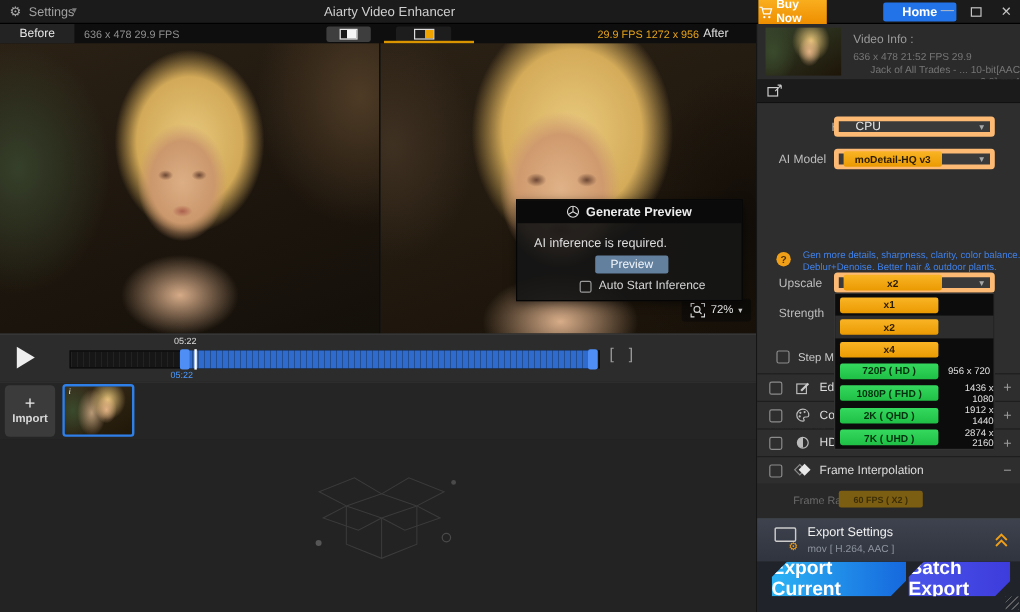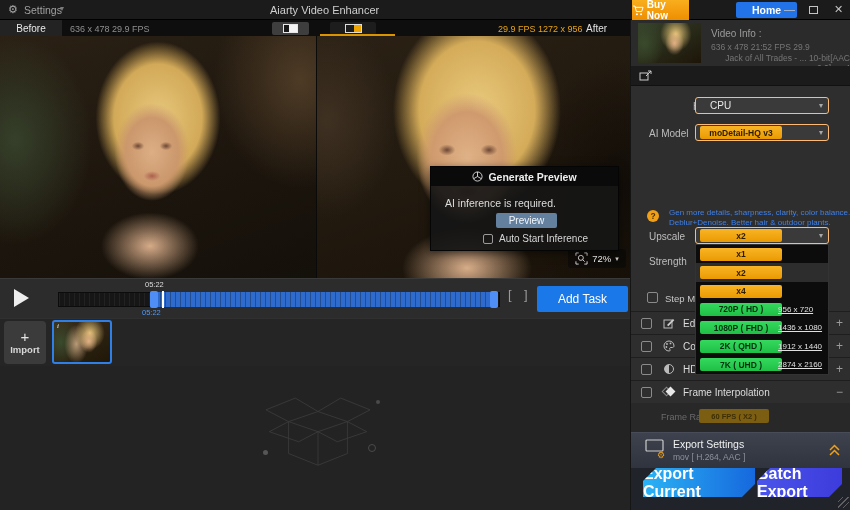--- a/index.html
+++ b/index.html
@@ -114,37 +114,37 @@
                 radial-gradient(28px 38px at 10% 50%, #3a4a2c, rgba(0,0,0,0) 70%),
                 linear-gradient(150deg,#35402a,#1d1508); }
   .vi-label { left:80px; top:8px; font-size:10px; color:#9a9a9a; }
   .vi-line1 { left:80px; top:22px; font-size:8.5px; color:#767676; }
   .vi-line2 { left:80px; top:33px; font-size:8.5px; color:#767676; }
   .md-header { left:0; top:46px; width:220px; height:20px; background:#1b1b1b; display:flex; align-items:center; border-bottom:1px solid #111; }
   .md-title { font-size:11px; font-weight:700; color:#eee; margin-left:6px;margin-top:42px; }
   .md-body { left:0; top:66px; width:220px; height:225px; background:#2e2e2e; }
 
   .rowlbl { position:absolute; left:18px; font-size:10px; color:#bdbdbd; }
-  .sel { position:absolute; left:64px; width:134px; height:17px; background:#3a3a3a; border:1px solid #fdba74; border-radius:3px; display:flex; align-items:center; }
+  .sel { position:absolute; left:64px; width:134px; height:17px; background:#3a3a3a; border:4px solid #fdba74; border-radius:3px; display:flex; align-items:center; }
   .sel .chev { position:absolute; right:5px; font-size:8px; color:#a8a8a8; }
   .sel .txt { margin-left:14px; font-size:10px; color:#e8e8e8; }
   .pill { height:13px; width:82px; border-radius:2px; display:flex; align-items:center; justify-content:center; font-size:8.5px; font-weight:700; }
   .pill.orange { background:linear-gradient(#f9b425,#ea9a02); color:#2a1c00; }
   .pill.green  { background:linear-gradient(#35d95e,#1fbf45); color:#03320f; }
   .sel .pill { margin-left:4px; }
 
   .hint-q { position:absolute; left:16px; top:124px; width:12px; height:12px; border-radius:50%; background:#f0a018; color:#4a3000; font-size:8.5px; font-weight:700; display:flex; align-items:center; justify-content:center; }
   .hint1 { position:absolute; left:38px; top:122px; font-size:8px; color:#4080e8; }
   .hint2 { position:absolute; left:38px; top:132px; font-size:8px; color:#4080e8; }
 
   .dropdown { position:absolute; left:64px; top:158px; width:134px; height:131px; background:#0c0c0c; border:1px solid #333; z-index:10; display:flex; flex-direction:column; }
   .opt { position:relative; flex:1; display:flex; align-items:center; }
   .opt.hl { background:#2d2d2d; }
   .opt .pill { margin-left:4px; }
-  .opt .res { position:absolute; left:82px; font-size:8px; color:#e0e0e0;text-decoration:underline; }
+  .opt .res { position:absolute; left:94px; font-size:8px; color:#e0e0e0; }
 
   .dim-lbl { position:absolute; font-size:9.5px; color:#c8c8c8; }
   .dim-desc { position:absolute; font-size:8px; color:#666; }
   .side-cb { position:absolute; width:11px; height:11px; border:1px solid #8b8b8b; border-radius:2px; }
 
   .feat { position:absolute; left:0; width:220px; height:23px; background:#2e2e2e; border-top:1px solid #1e1e1e; display:flex; align-items:center; }
   .feat .fcb { width:11px; height:11px; border:1px solid #8b8b8b; border-radius:2px; margin-left:10px; }
   .feat .ficon { width:14px; display:flex; justify-content:center; margin-left:10px; }
   .feat .flbl { font-size:10px; color:#dcdcdc; margin-left:7px; }
   .feat .fexp { position:absolute; right:8px; font-size:12px; color:#9a9a9a; }
@@ -244,21 +244,20 @@
     <div class="abs play-tri"></div>
     <div class="abs track"></div>
     <div class="abs selection"></div>
     <div class="abs handle" style="left:150px;"></div>
     <div class="abs playhead"></div>
     <div class="abs handle" style="left:490px;"></div>
     <span class="abs time-top">05:22</span>
     <span class="abs time-bottom">05:22</span>
     <span class="abs bracket" style="left:508px;">[</span>
     <span class="abs bracket" style="left:524px;">]</span>
-    <div class="abs addtask">Add Task</div>
   </div>
 
   <div class="abs taskstrip">
     <div class="abs importbtn">
       <span class="plus">+</span>
       <span class="lbl">Import</span>
     </div>
     <div class="abs taskthumb">
       <span class="abs thumb-i">i</span>
     </div>

